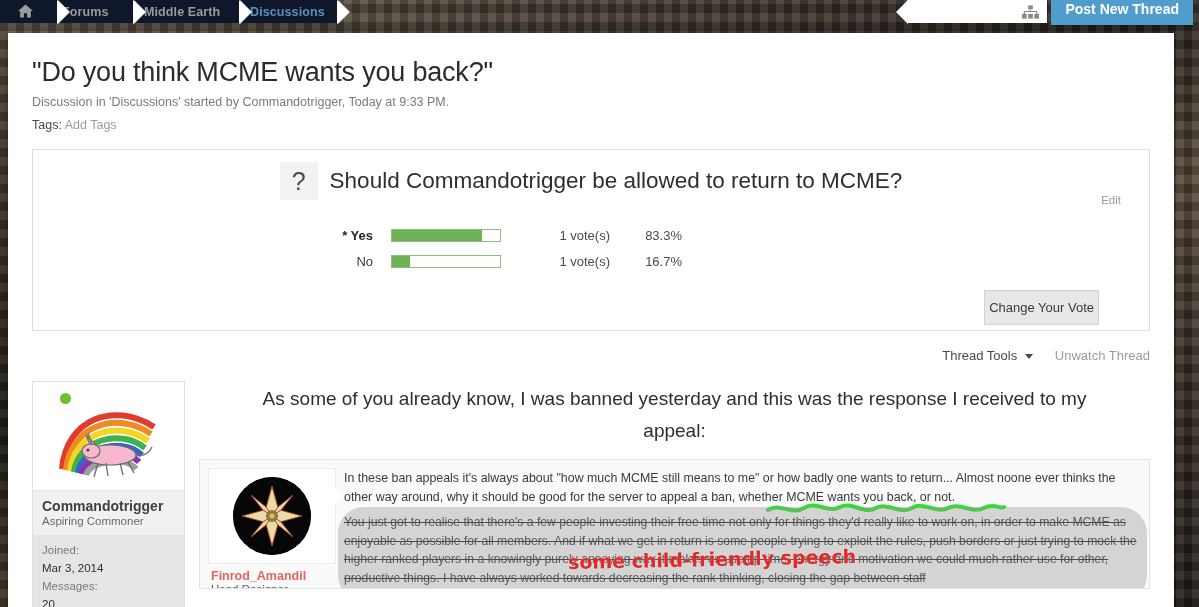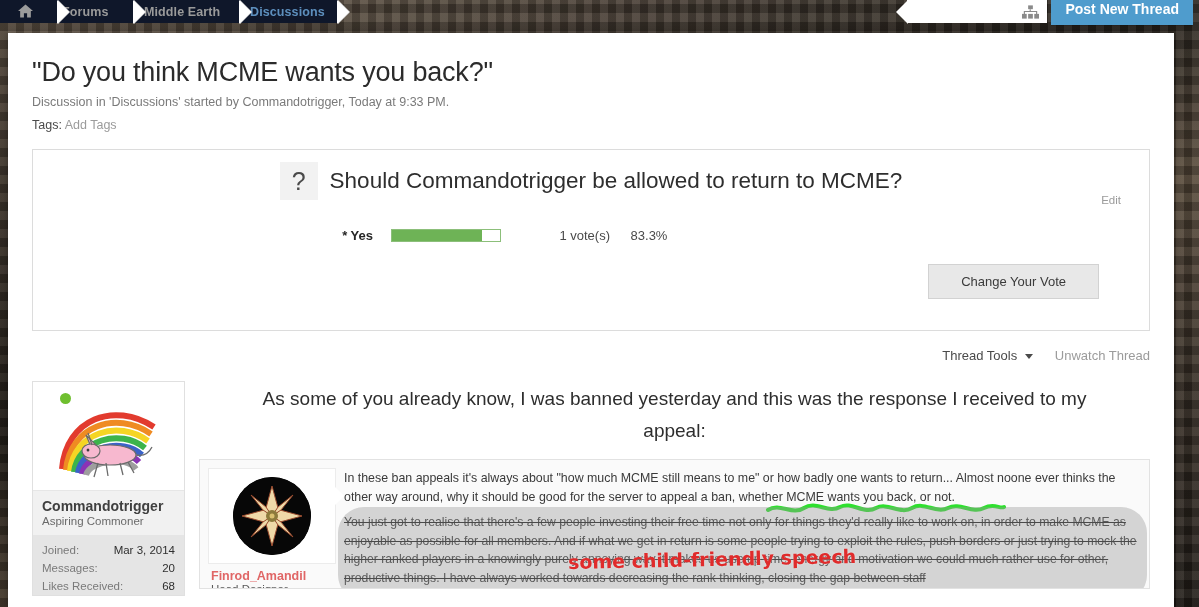--- a/index.html
+++ b/index.html
@@ -149,28 +149,28 @@
   .poll-label.selected { font-weight: bold; color: #262626; }
   .poll-bar-cell { width: 130px; }
   .poll-bar {
     width: 110px; height: 13px;
     border: 1px solid #8cbf7a;
     background: #ffffff;
     position: relative;
   }
   .poll-bar-fill { height: 100%; background: #6eb356; }
   .poll-votes { width: 95px; text-align: right; padding-right: 6px; color: #4a4a4a; }
-  .poll-pct { width: 66px; text-align: center; color: #4a4a4a; }
+  .poll-pct { width: 66px; text-align: right; color: #4a4a4a; }
   .poll-btn-wrap { display:flex; justify-content:flex-end; margin-top: 16px; padding-right: 32px; }
   .change-vote-btn {
     background: #e8e8e8;
     border: 1px solid #d2d2d2;
     color: #3a3a3a;
     font-size: 13px;
-    padding: 9px 32px;
+    padding: 9px 4px;
     cursor: pointer;
     font-family: "Liberation Sans", sans-serif;
   }
 
   
   .thread-tools-row {
     display:flex; justify-content:flex-end; align-items:center;
     gap: 22px;
     padding: 17px 24px 0 0;
     font-size: 13px;
@@ -202,21 +202,21 @@
   }
   .avatar-callout {
     position: absolute; right: -9px; top: 16px;
     width:0;height:0;border-top:10px solid transparent;border-bottom:10px solid transparent;
     border-left:10px solid #ffffff; z-index: 3;
   }
   .user-meta { background:#f1f1f1; padding: 7px 9px 8px; border-top:1px solid #e6e6e6;}
   .user-name { font-size: 14px; color: #3f3f3f; font-weight: bold; }
   .user-title { font-size: 11.5px; color: #6a6a6a; margin-top: 1px; }
   .user-stats { padding: 6px 9px 0; }
-  .stat-row { display:flex; justify-content:space-between; font-size: 11.5px; line-height: 18px; }
+  .stat-row { display:flex; justify-content:space-between; font-size: 11.5px; line-height: 18px; flex-direction: column; }
   .stat-k { color:#7a7a7a; }
   .stat-v { color:#2f2f2f; }
 
   .post-body { flex: 1; padding-left: 14px; }
   .post-heading {
     text-align:center; font-size: 19px; color: #2e2e2e;
     line-height: 32px; padding: 2px 60px 0;
   }
 
   
@@ -350,20 +350,30 @@
         <div class="poll-label selected">* Yes</div>
         <div class="poll-bar-cell">
           <div class="poll-bar" style="border-color: rgb(140, 191, 122);">
             <div class="poll-bar-fill" id="fill0" style="width: 83.3%; background: rgb(110, 179, 86);"></div>
           </div>
         </div>
         <div class="poll-votes">1 vote(s)</div>
         <div class="poll-pct">83.3%</div>
       </div>
 
+      <div class="poll-row">
+        <div class="poll-label">No</div>
+        <div class="poll-bar-cell">
+          <div class="poll-bar" style="border-color: rgb(140, 191, 122);">
+            <div class="poll-bar-fill" id="fill1" style="width: 16.7%; background: rgb(110, 179, 86);"></div>
+          </div>
+        </div>
+        <div class="poll-votes">1 vote(s)</div>
+        <div class="poll-pct">16.7%</div>
+      </div>
     </div>
 
     <div class="poll-btn-wrap">
       <button class="change-vote-btn">Change Your Vote</button>
     </div>
   </div>
 
   <div class="thread-tools-row">
     <div class="thread-tools">
       <span>Thread Tools</span>

